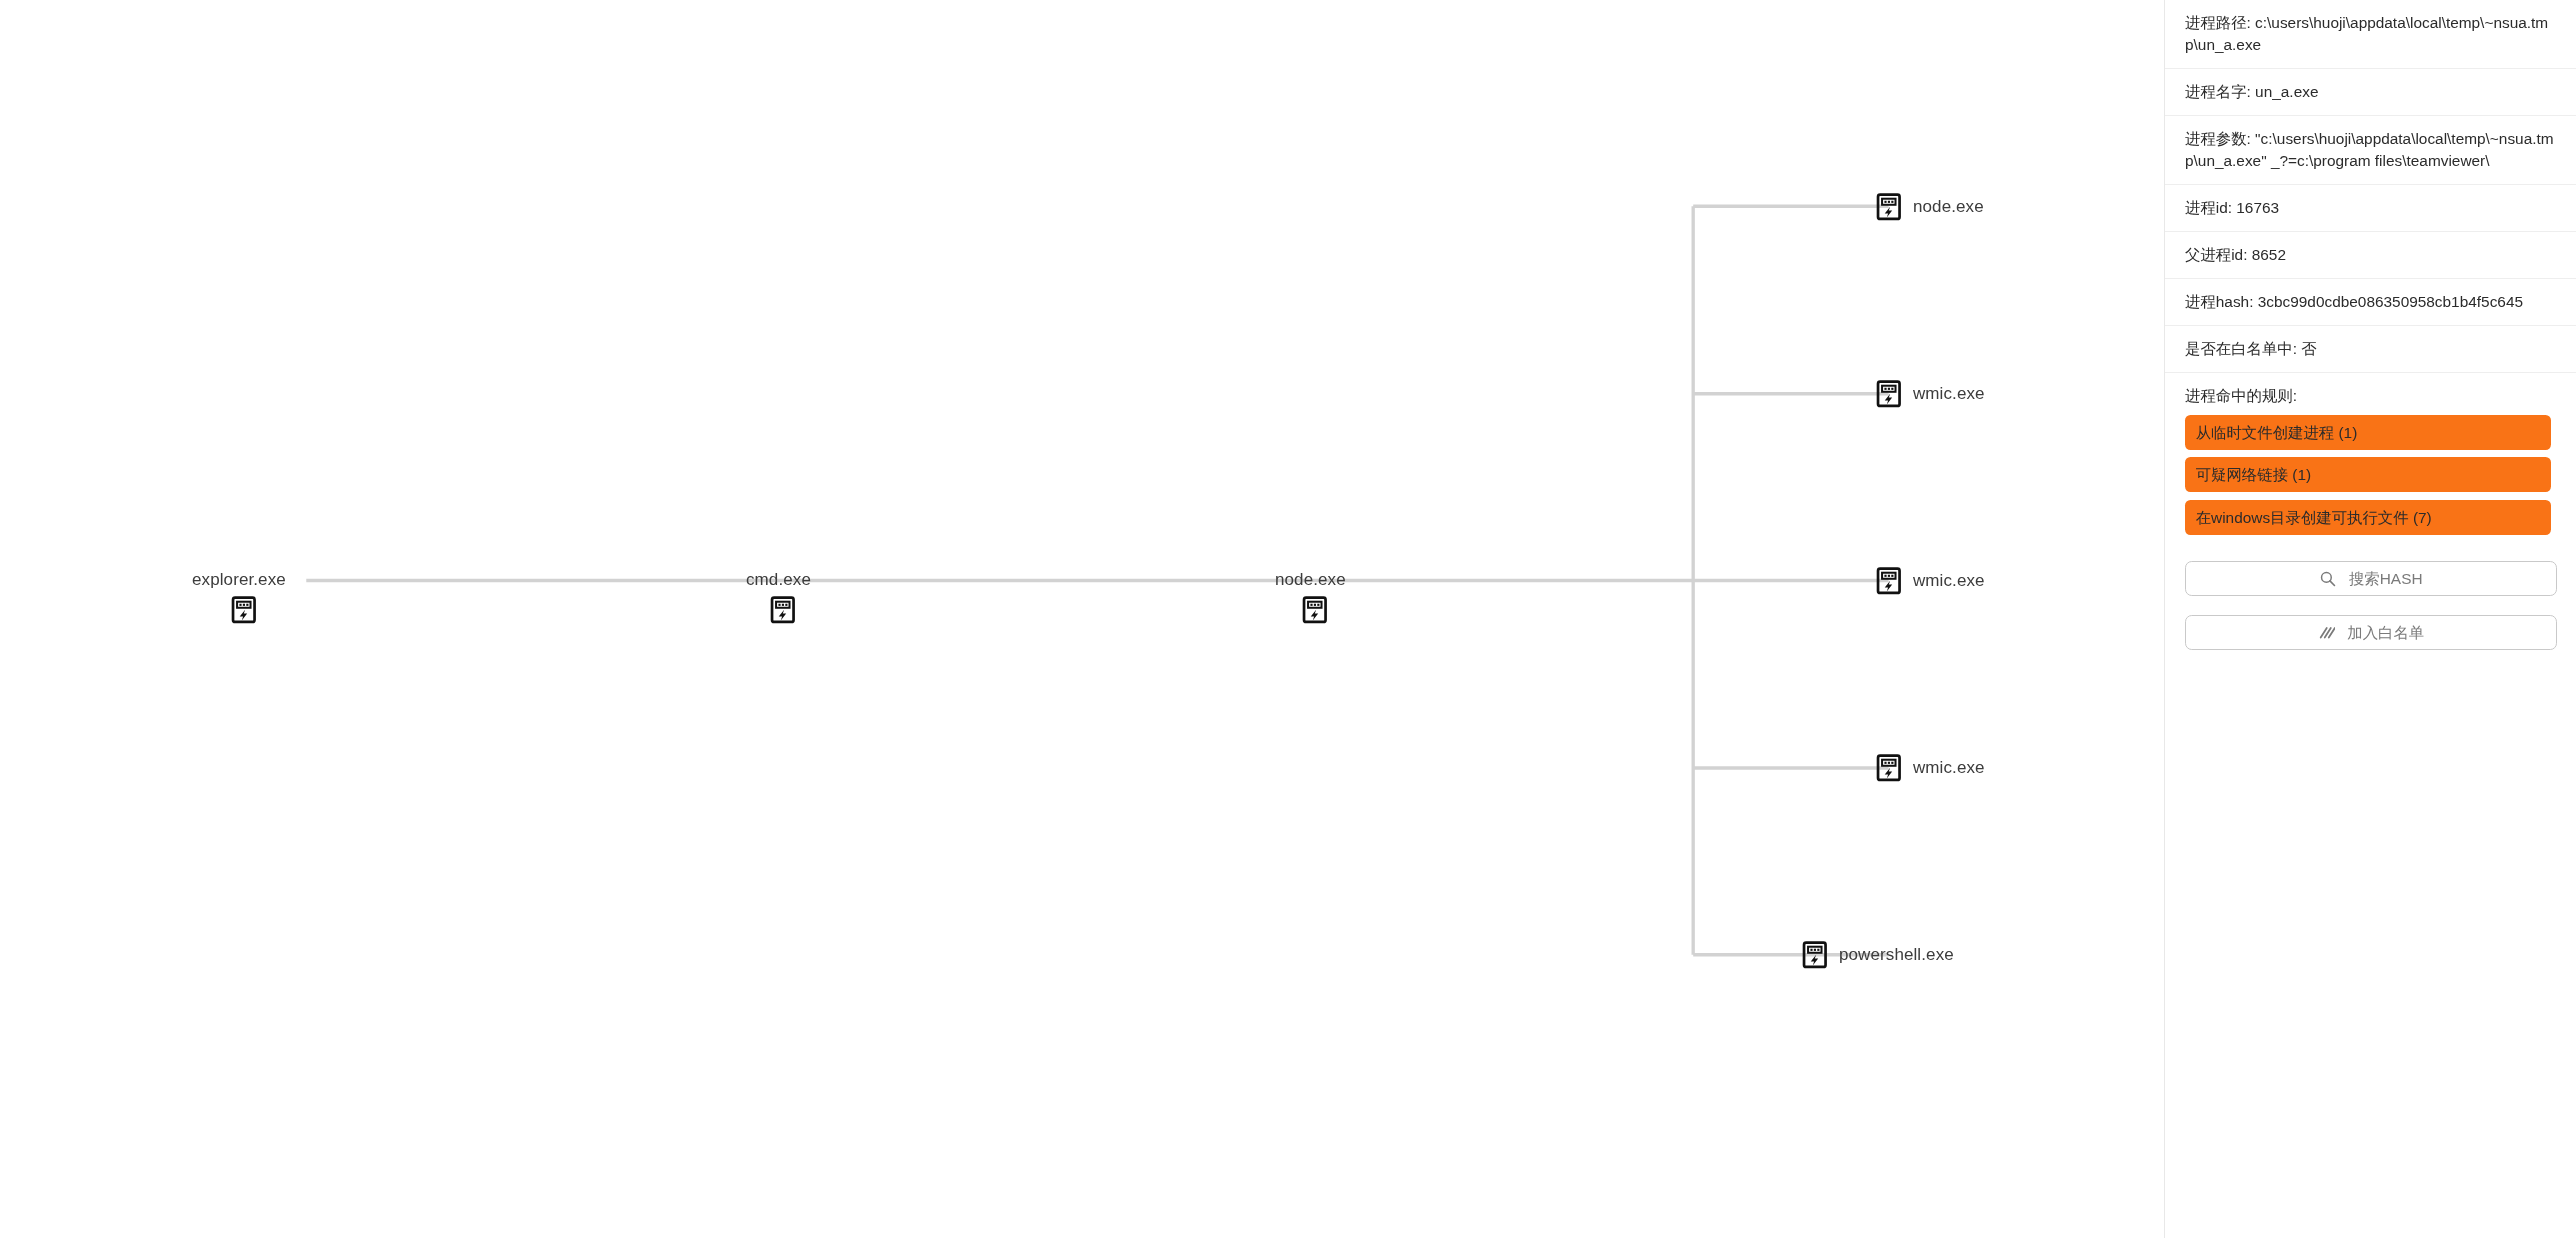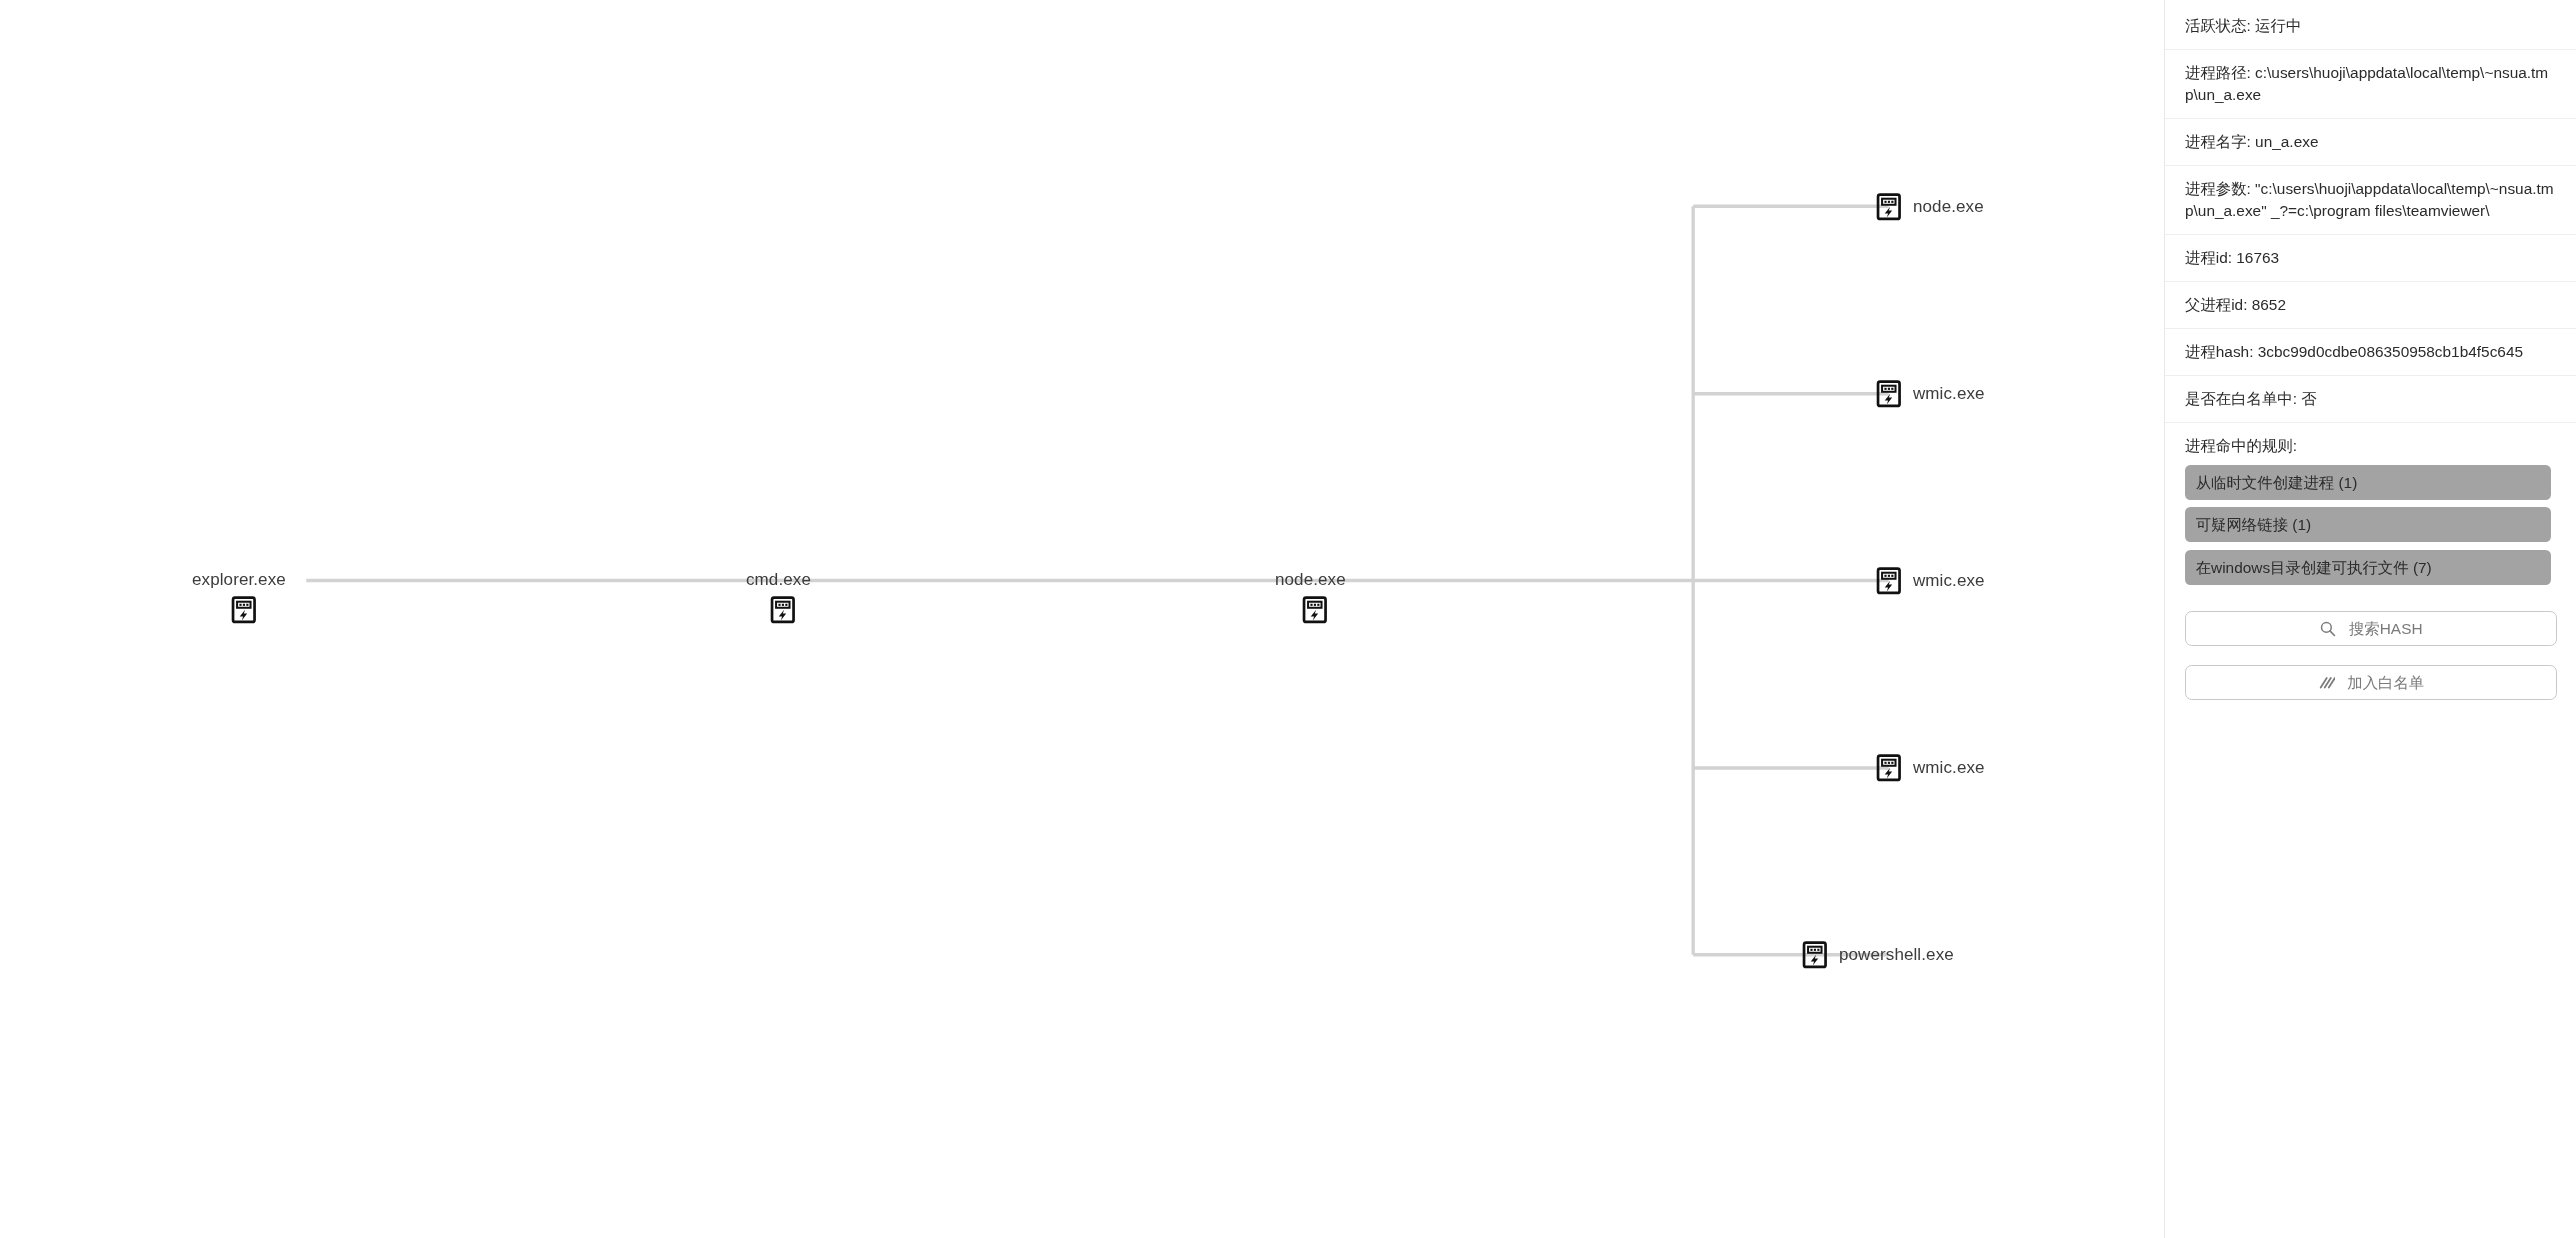--- a/index.html
+++ b/index.html
@@ -86,21 +86,21 @@
     padding-bottom: 6.7px;
   }
   .rules-title {
     font-size: 15.4px;
     line-height: 22px;
     color: #2b2b2b;
     margin-bottom: 8px;
   }
   .rule-tag {
     display: block;
-    background: #a3a3a3;
+    background: #f97316;
     border-radius: 5.4px;
     padding: 8px 10.7px;
     margin-bottom: 7.4px;
     font-size: 15.4px;
     line-height: 19px;
     color: #2b2b2b;
     box-sizing: border-box;
     width: 366px;
   }
   .rule-tag:last-child { margin-bottom: 0; }
@@ -254,21 +254,20 @@
         <rect x="25.7" y="13" width="3.2" height="3.2" fill="#111111"></rect>
         <path d="M24 22 L16 32 L21 32 L19 38 L27 27.5 L22 27.5 Z" fill="#111111"></path>
       </svg>
     </span>
     <span class="proc-label">powershell.exe</span>
   </div>
 </div>
 
 <div id="detail-panel">
 
-  <div class="panel-row first">活跃状态: 运行中</div>
   <div class="panel-row">进程路径: c:\users\huoji\appdata\local\temp\~nsua.tmp\un_a.exe</div>
   <div class="panel-row">进程名字: un_a.exe</div>
   <div class="panel-row">进程参数: "c:\users\huoji\appdata\local\temp\~nsua.tmp\un_a.exe" _?=c:\program files\teamviewer\</div>
   <div class="panel-row">进程id: 16763</div>
   <div class="panel-row">父进程id: 8652</div>
   <div class="panel-row">进程hash: 3cbc99d0cdbe086350958cb1b4f5c645</div>
   <div class="panel-row">是否在白名单中: 否</div>
 
   <div class="panel-row rules-row">
     <div class="rules-title">进程命中的规则:</div>

